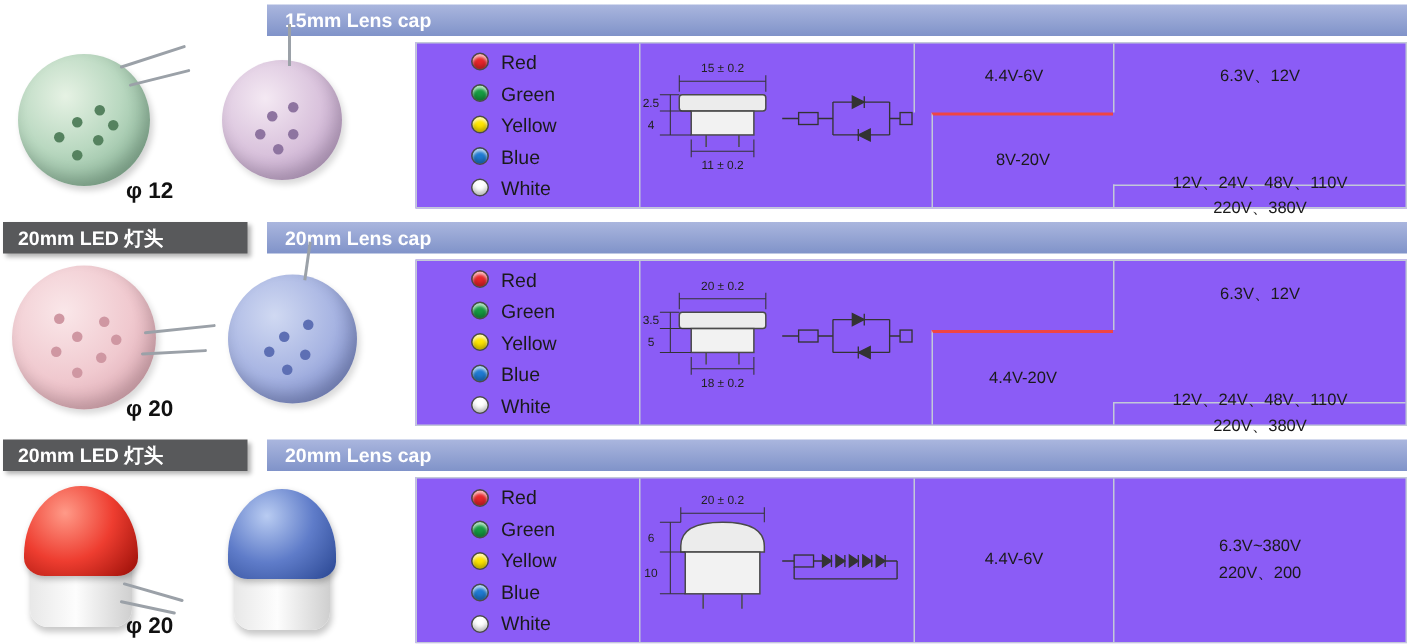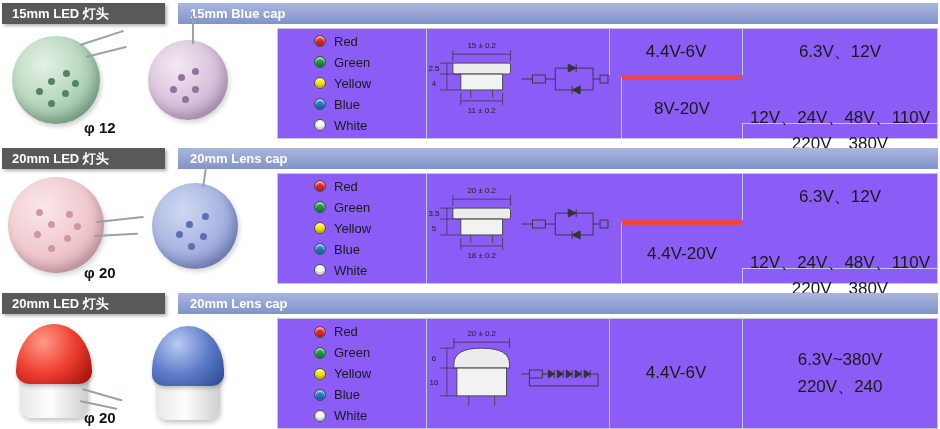--- a/index.html
+++ b/index.html
@@ -74,41 +74,38 @@
   
   .spec-table { flex:1; display:grid; grid-template-columns:148px 183px 133px 1fr;
                 grid-template-rows:42% 58%; border:1px solid #c2c8d8; background:#8b5cf6; }
   .spec-table.single { grid-template-rows:100%; }
   .cell { display:flex; align-items:center; justify-content:center; border-left:1px solid #c2c8d8; }
   .c-colors  { grid-column:1; grid-row:1 / -1; border-left:none; flex-direction:column;
                align-items:flex-start; justify-content:center; padding-left:36px; gap:2px; }
   .c-diagram { grid-column:2; grid-row:1 / -1; }
   .c-r1 { grid-column:3; grid-row:1; }
   .c-v1 { grid-column:4; grid-row:1; }
-  .c-r2 { grid-column:3; grid-row:2; border-top:5px solid #ef4444;margin-left:12px; }
+  .c-r2 { grid-column:3; grid-row:2; border-top:2px solid #ef4444;margin-left:12px; }
   .c-v2 { grid-column:4; grid-row:2; border-top:1px solid #c2c8d8;margin-top:48px; }
-  .cell.volt { font-size:17px; flex-direction:column; line-height:1.55; }
+  .cell.volt { font-size:11px; flex-direction:column; line-height:1.55; }
   .vline:empty { display:none; }
 
   .citem { display:flex; align-items:center; gap:8px; height:19px; font-size:13px; }
   .dot { width:12px; height:12px; border-radius:50%; border:1px solid #4a4a4a;
          box-shadow:inset 0 2px 2px rgba(255,255,255,.7), inset 0 -2px 3px rgba(0,0,0,.28); }
   .diag { width:183px; height:100px; }
 </style>
 </head>
 <body>
 
 <div class="page">
 
   <section class="row" style="top:3px">
-    <div class="head-badge" style="background: rgb(88, 89, 91);">
-      <span>15mm LED 灯头</span>
-    </div>
     <div class="lens-bar">
-      <span>15mm Blue cap</span>
+      <span>15mm Lens cap</span>
     </div>
     <div class="content">
       <div class="images">
         <div class="photo s1a">
           <span class="chips"></span>
           <span class="pin p1"></span>
           <span class="pin p2"></span>
         </div>
         <div class="photo s1b">
           <span class="chips"></span>
@@ -381,19 +378,19 @@
               <line x1="164" y1="50" x2="172" y2="50"></line>
               <line x1="172" y1="50" x2="172" y2="62"></line>
                 <line x1="172" y1="62" x2="103" y2="62"></line>
                 <line x1="103" y1="62" x2="103" y2="54"></line>
             </g>
           </svg>
         </div>
         <div class="cell volt c-r1">4.4V-6V</div>
         <div class="cell volt c-v1">
           <div class="vline">6.3V~380V</div>
-          <div class="vline">220V、240</div>
+          <div class="vline">220V、200</div>
         </div>
       </div>
     </div>
   </section>
 
 </div>
 
 </body></html>

